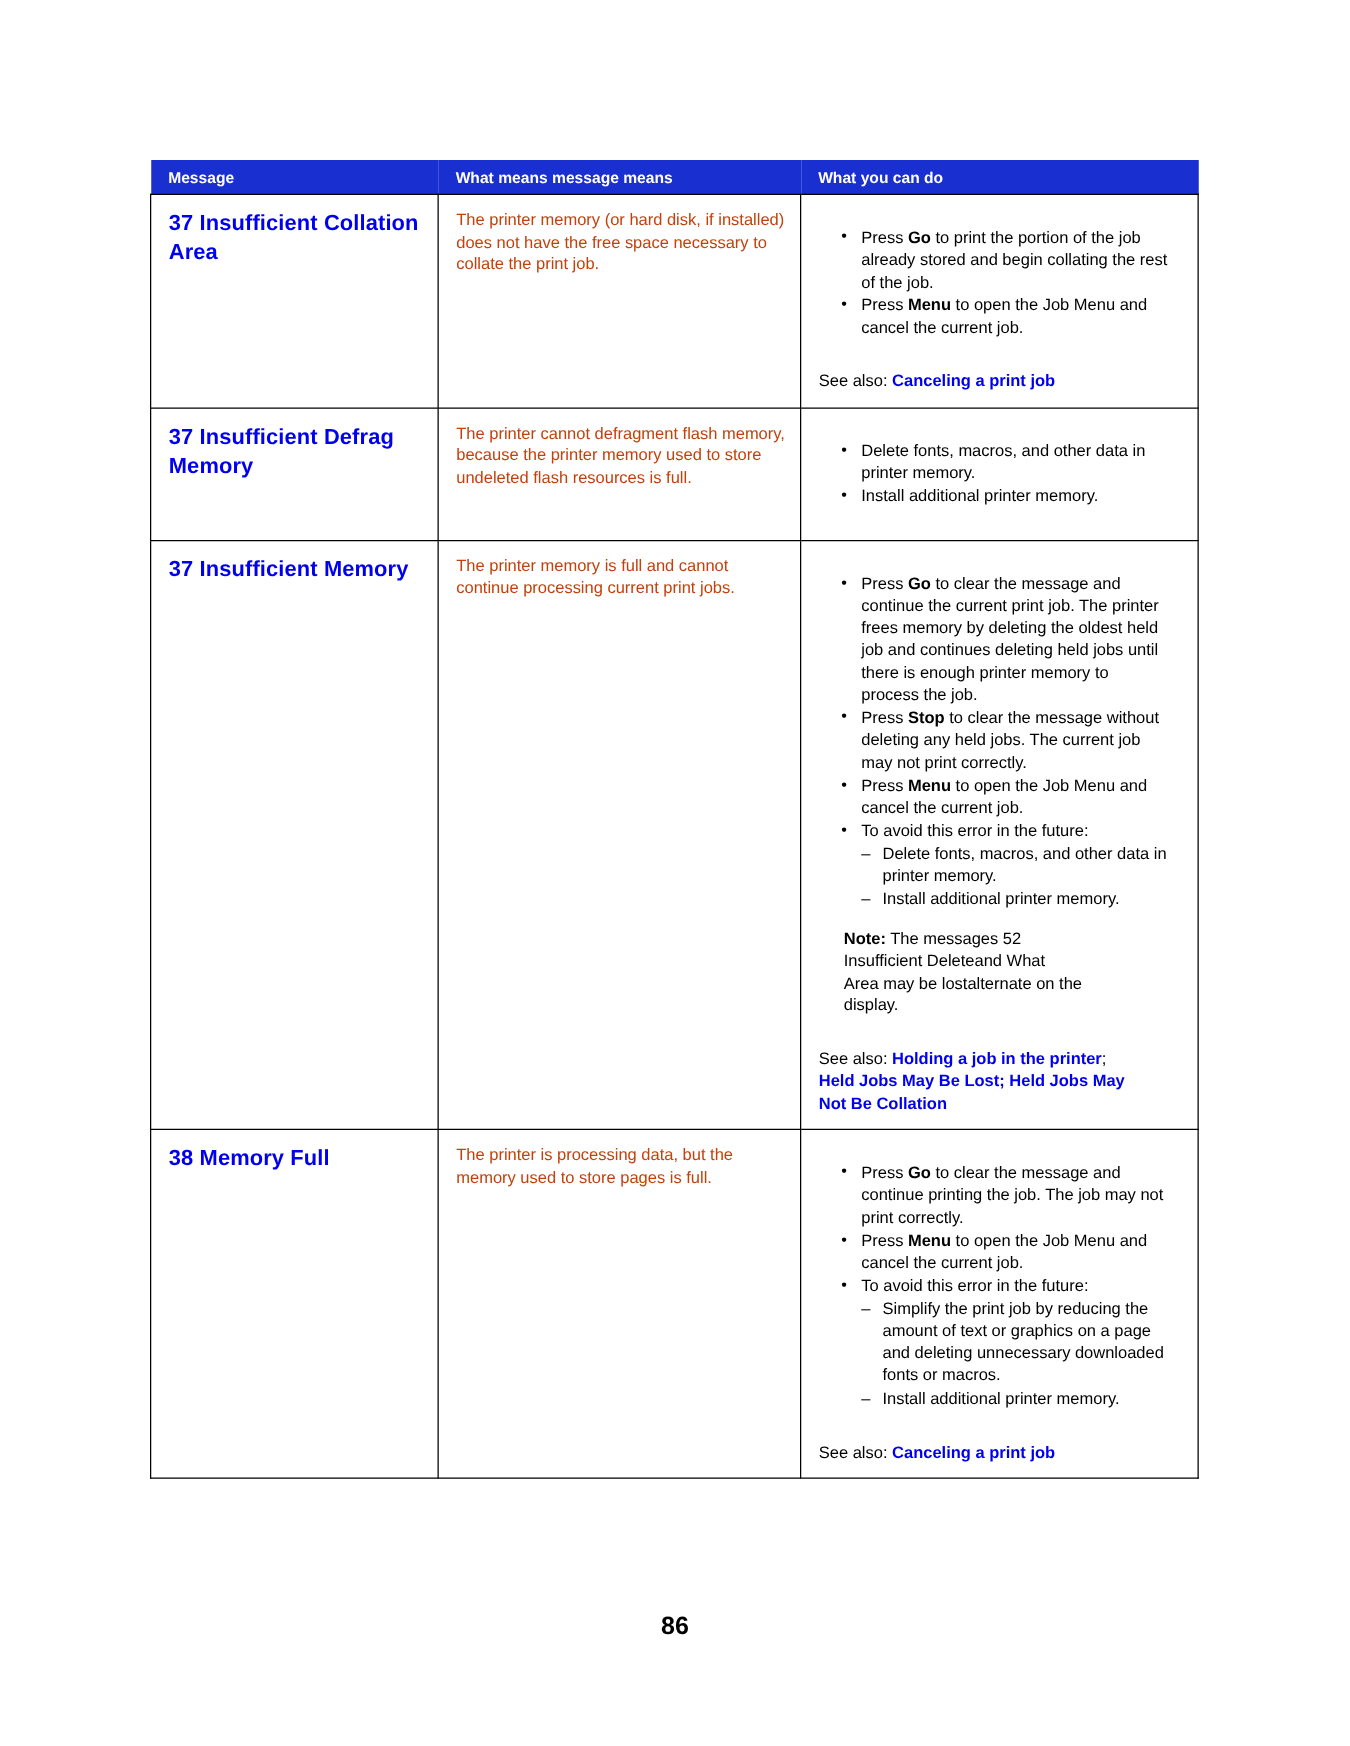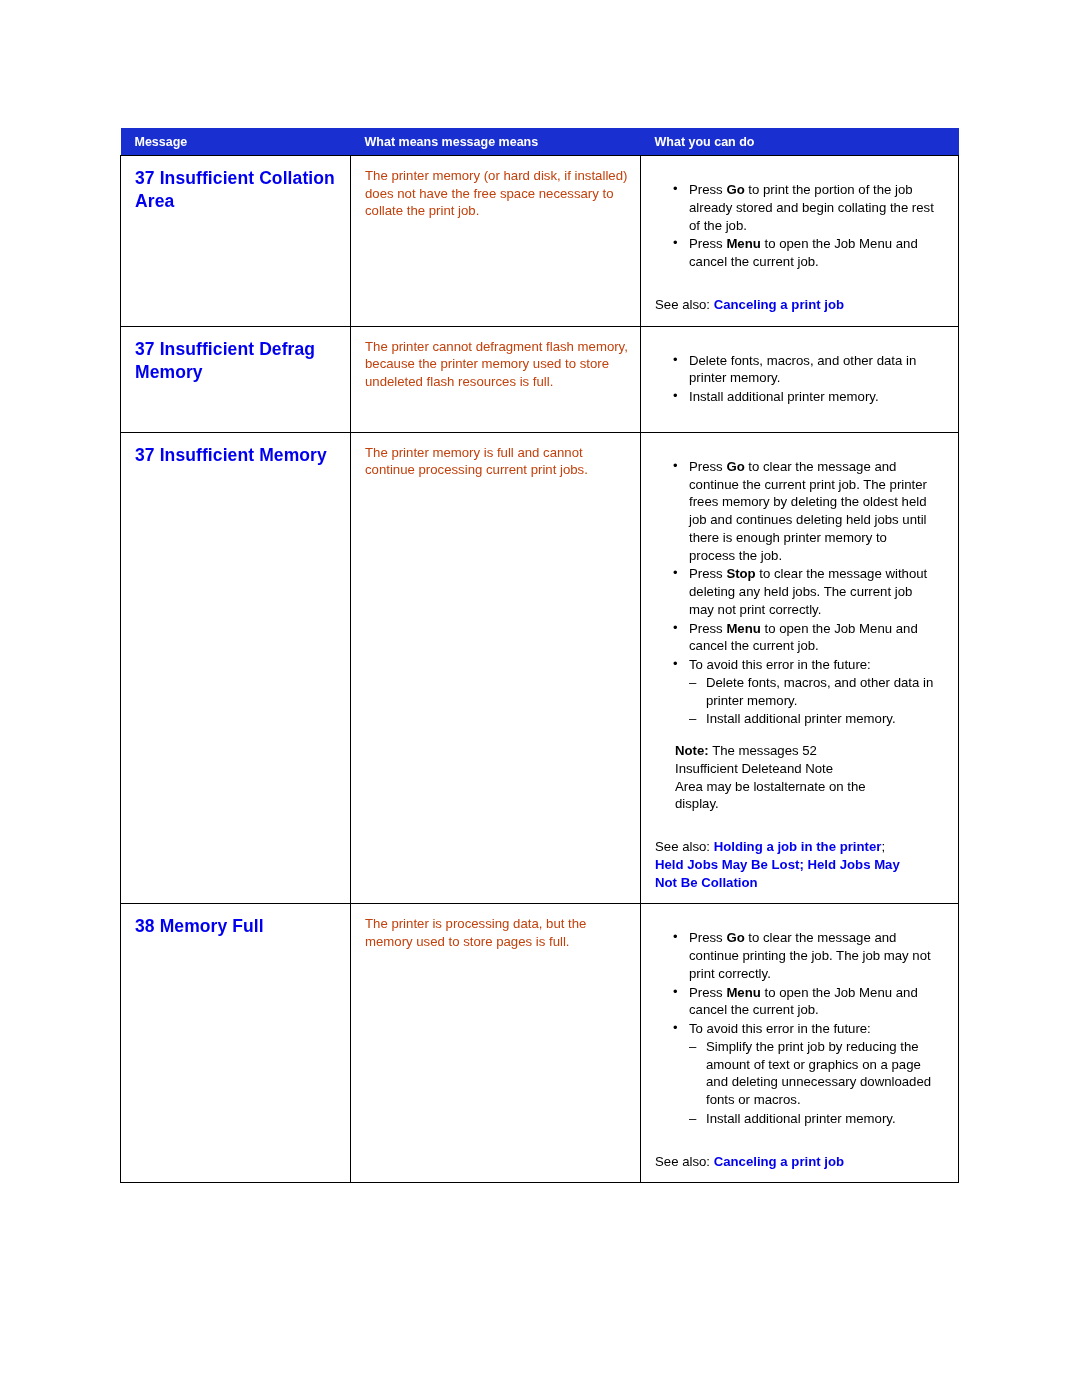--- a/index.html
+++ b/index.html
@@ -214,21 +214,21 @@
               <li>
                 <span>To avoid this error in the future:</span>
                 <ul class="subactions">
                   <li>Delete fonts, macros, and other data in printer memory.</li>
                   <li>Install additional printer memory.</li>
                 </ul>
               </li>
             </ul>
             <div class="note-block">
               <div><span class="note-lbl">Note:</span><span> The messages 52</span></div>
-              <div><span class="gapword">Insufficient Delete</span><span>and Note</span></div>
+              <div><span class="gapword">Insufficient Delete</span><span>and What</span></div>
               <div><span class="gapword">Area may be lost</span><span>alternate on the</span></div>
               <div>display.</div>
             </div>
             <div class="seealso">
               <div><span>See also: </span><span class="link">Holding a job in the printer</span><span>;</span></div>
               <div><span class="link">Held Jobs May Be Lost</span><span class="link">;</span> <span class="link">Held Jobs May</span></div>
               <div class="link">Not Be Collation</div>
             </div>
           </div>
         </td>
@@ -261,14 +261,15 @@
             <div class="seealso">
               <span>See also: </span><span class="link">Canceling a print job</span>
             </div>
           </div>
         </td>
       </tr>
 
     </tbody>
   </table>
 
+  <div class="pagenum">86</div>
 
 </div>
 
 </body></html>

